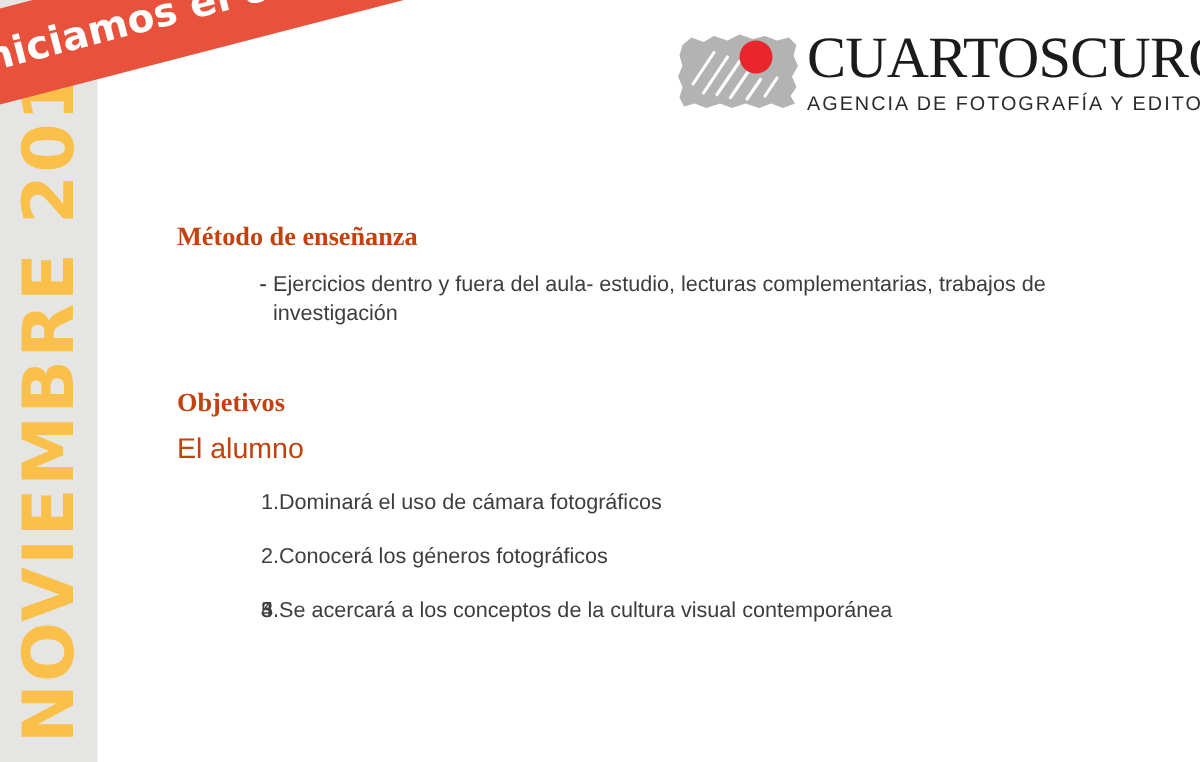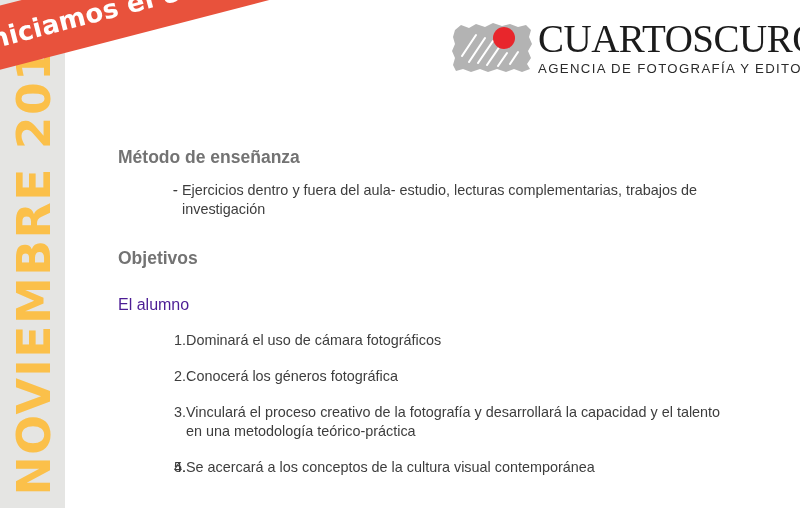--- a/index.html
+++ b/index.html
@@ -110,24 +110,24 @@
 
   
   .content {
     position: absolute;
     left: 118px;
     top: 146px;
     width: 620px;
     color: #3b3b3b;
   }
   .section-heading {
-    font-family: Liberation Sans, sans-serif;
+    font-family: Liberation Serif, serif;
     font-weight: bold;
     font-size: 17.5px;
-    color: #737373;
+    color: #c2410c;
     margin: 0;
     line-height: 22px;
   }
   .dash-list {
     margin: 13px 0 0 0;
     padding: 0;
     list-style: none;
   }
   .dash-item {
     position: relative;
@@ -136,26 +136,26 @@
     line-height: 19px;
     color: #3d3d3d;
   }
   .dash-item + .dash-item { margin-top: 1px; }
   .dash-marker {
     position: absolute;
     left: 55px;
     top: 0;
   }
 
-  .objetivos-heading { margin-top: 28px; }
+  .objetivos-heading { margin-top: 38px; }
   .lead-line {
-    font-size: 16px;
+    font-size: 19px;
     line-height: 19px;
-    color: #4c1d95;
-    margin-top: 26px;
+    color: #c2410c;
+    margin-top: 11px;
   }
 
   .num-list {
     margin: 17px 0 0 0;
     padding: 0;
     list-style: none;
   }
   .num-item {
     position: relative;
     padding-left: 68px;
@@ -222,25 +222,24 @@
 
     <div class="lead-line">El alumno</div>
 
     <ol class="num-list">
       <li class="num-item">
         <span class="num-marker">1.</span>
         <span>Dominará el uso de cámara fotográficos</span>
       </li>
       <li class="num-item">
         <span class="num-marker">2.</span>
-        <span>Conocerá los géneros fotográfica</span>
+        <span>Conocerá los géneros fotográficos</span>
       </li>
       <li class="num-item">
         <span class="num-marker">3.</span>
-        <span>Vinculará el proceso creativo de la fotografía y desarrollará la capacidad y el talento en una metodología teórico-práctica</span>
       </li>
       <li class="num-item">
         <span class="num-marker">4.</span>
       </li>
       <li class="num-item">
         <span class="num-marker">5.</span>
         <span>Se acercará a los conceptos de la cultura visual contemporánea</span>
       </li>
     </ol>
 

